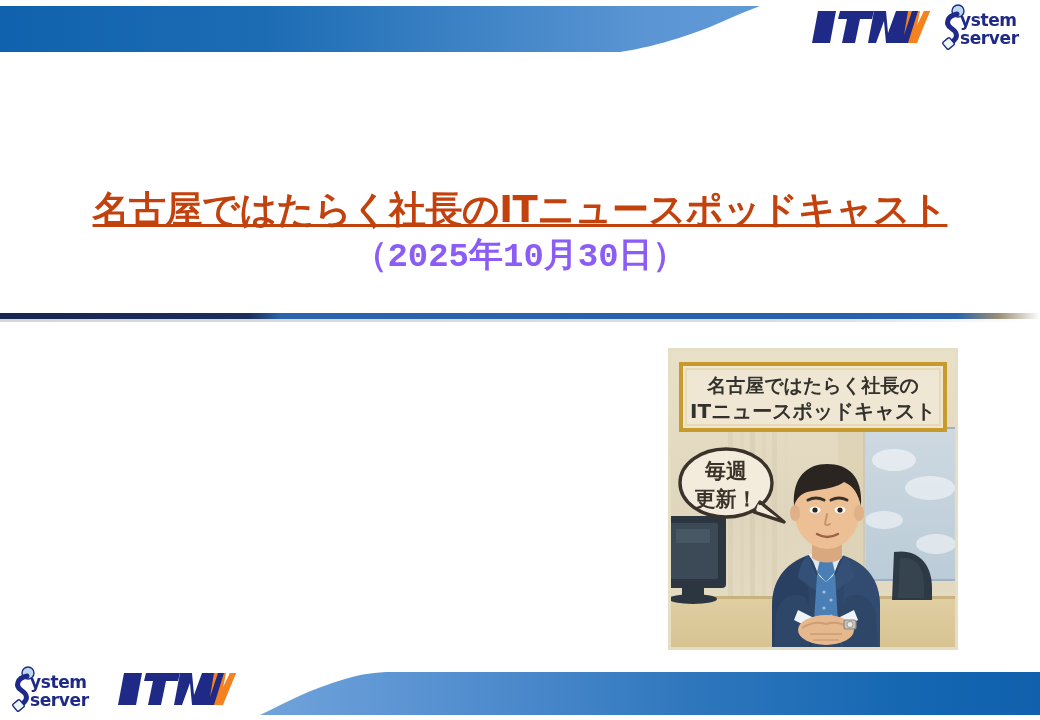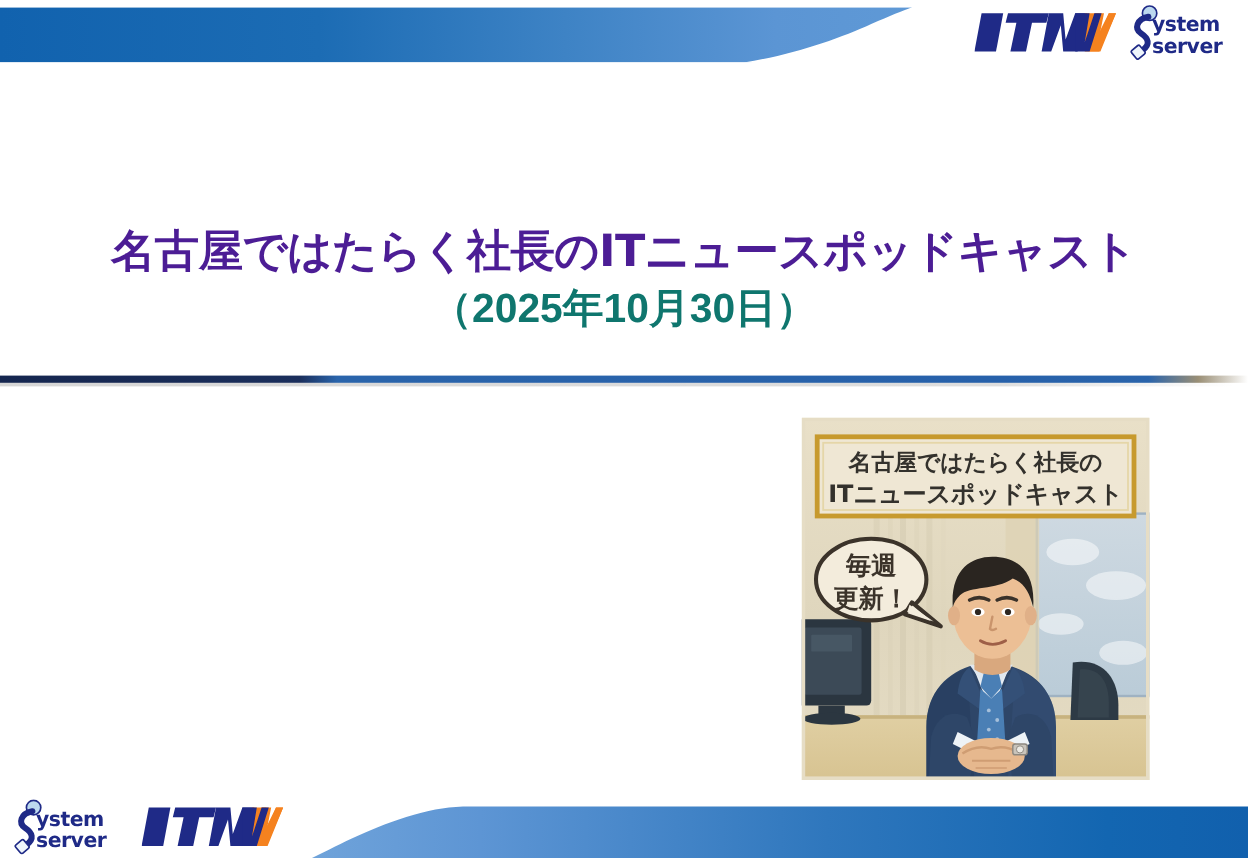--- a/index.html
+++ b/index.html
@@ -54,30 +54,31 @@
     position: absolute;
     left: 0;
     top: 186px;
     width: 1040px;
     text-align: center;
   }
   .title-line1 {
     font-family: "DejaVu Sans", "Liberation Sans", sans-serif;
     font-size: 37px;
     font-weight: bold;
-    color: #4c1d95;
+    color: #c2410c;
     letter-spacing: -0.5px;
     line-height: 1.28;
     white-space: nowrap;
+    text-decoration: underline;
   }
   .title-line2 {
-    font-family: Liberation Sans, sans-serif;
+    font-family: Liberation Mono, monospace;
     font-size: 34px;
     font-weight: bold;
-    color: #0f766e;
+    color: #8b5cf6;
     line-height: 1.3;
     white-space: nowrap;
     margin-top: 2px;
   }
 
   
   .divider {
     position: absolute;
     left: 0;
     top: 313px;

